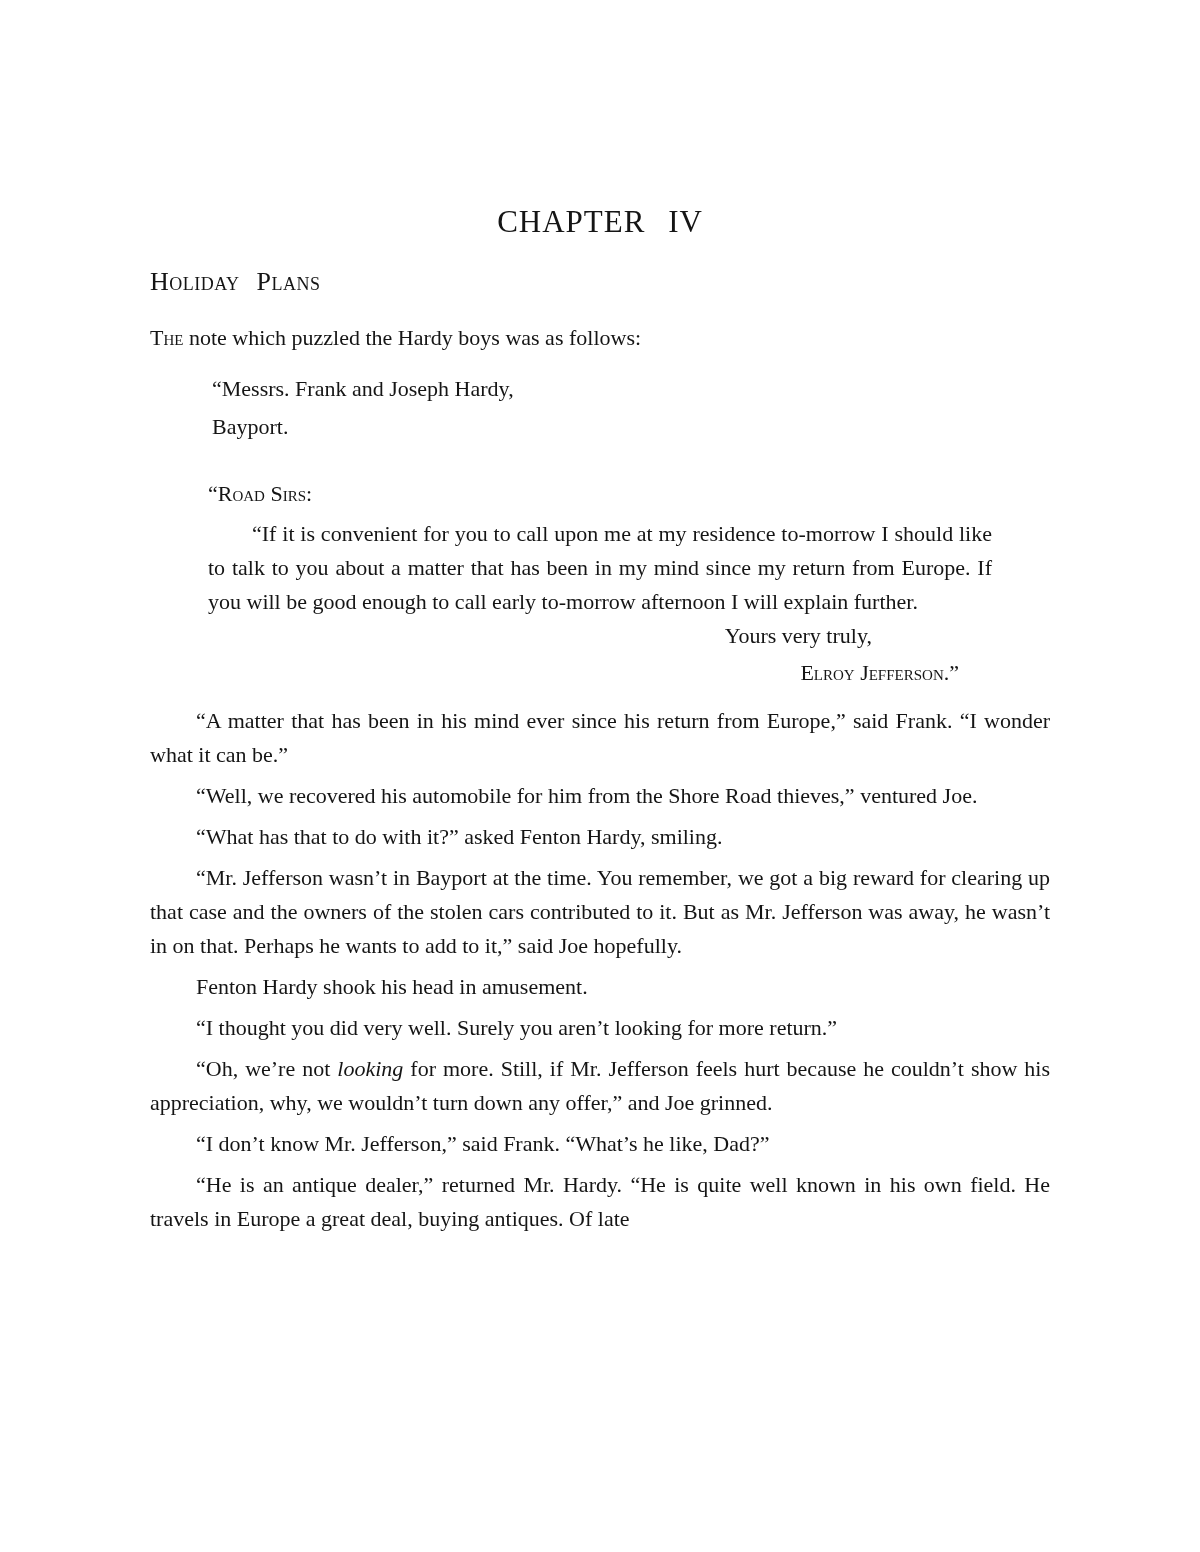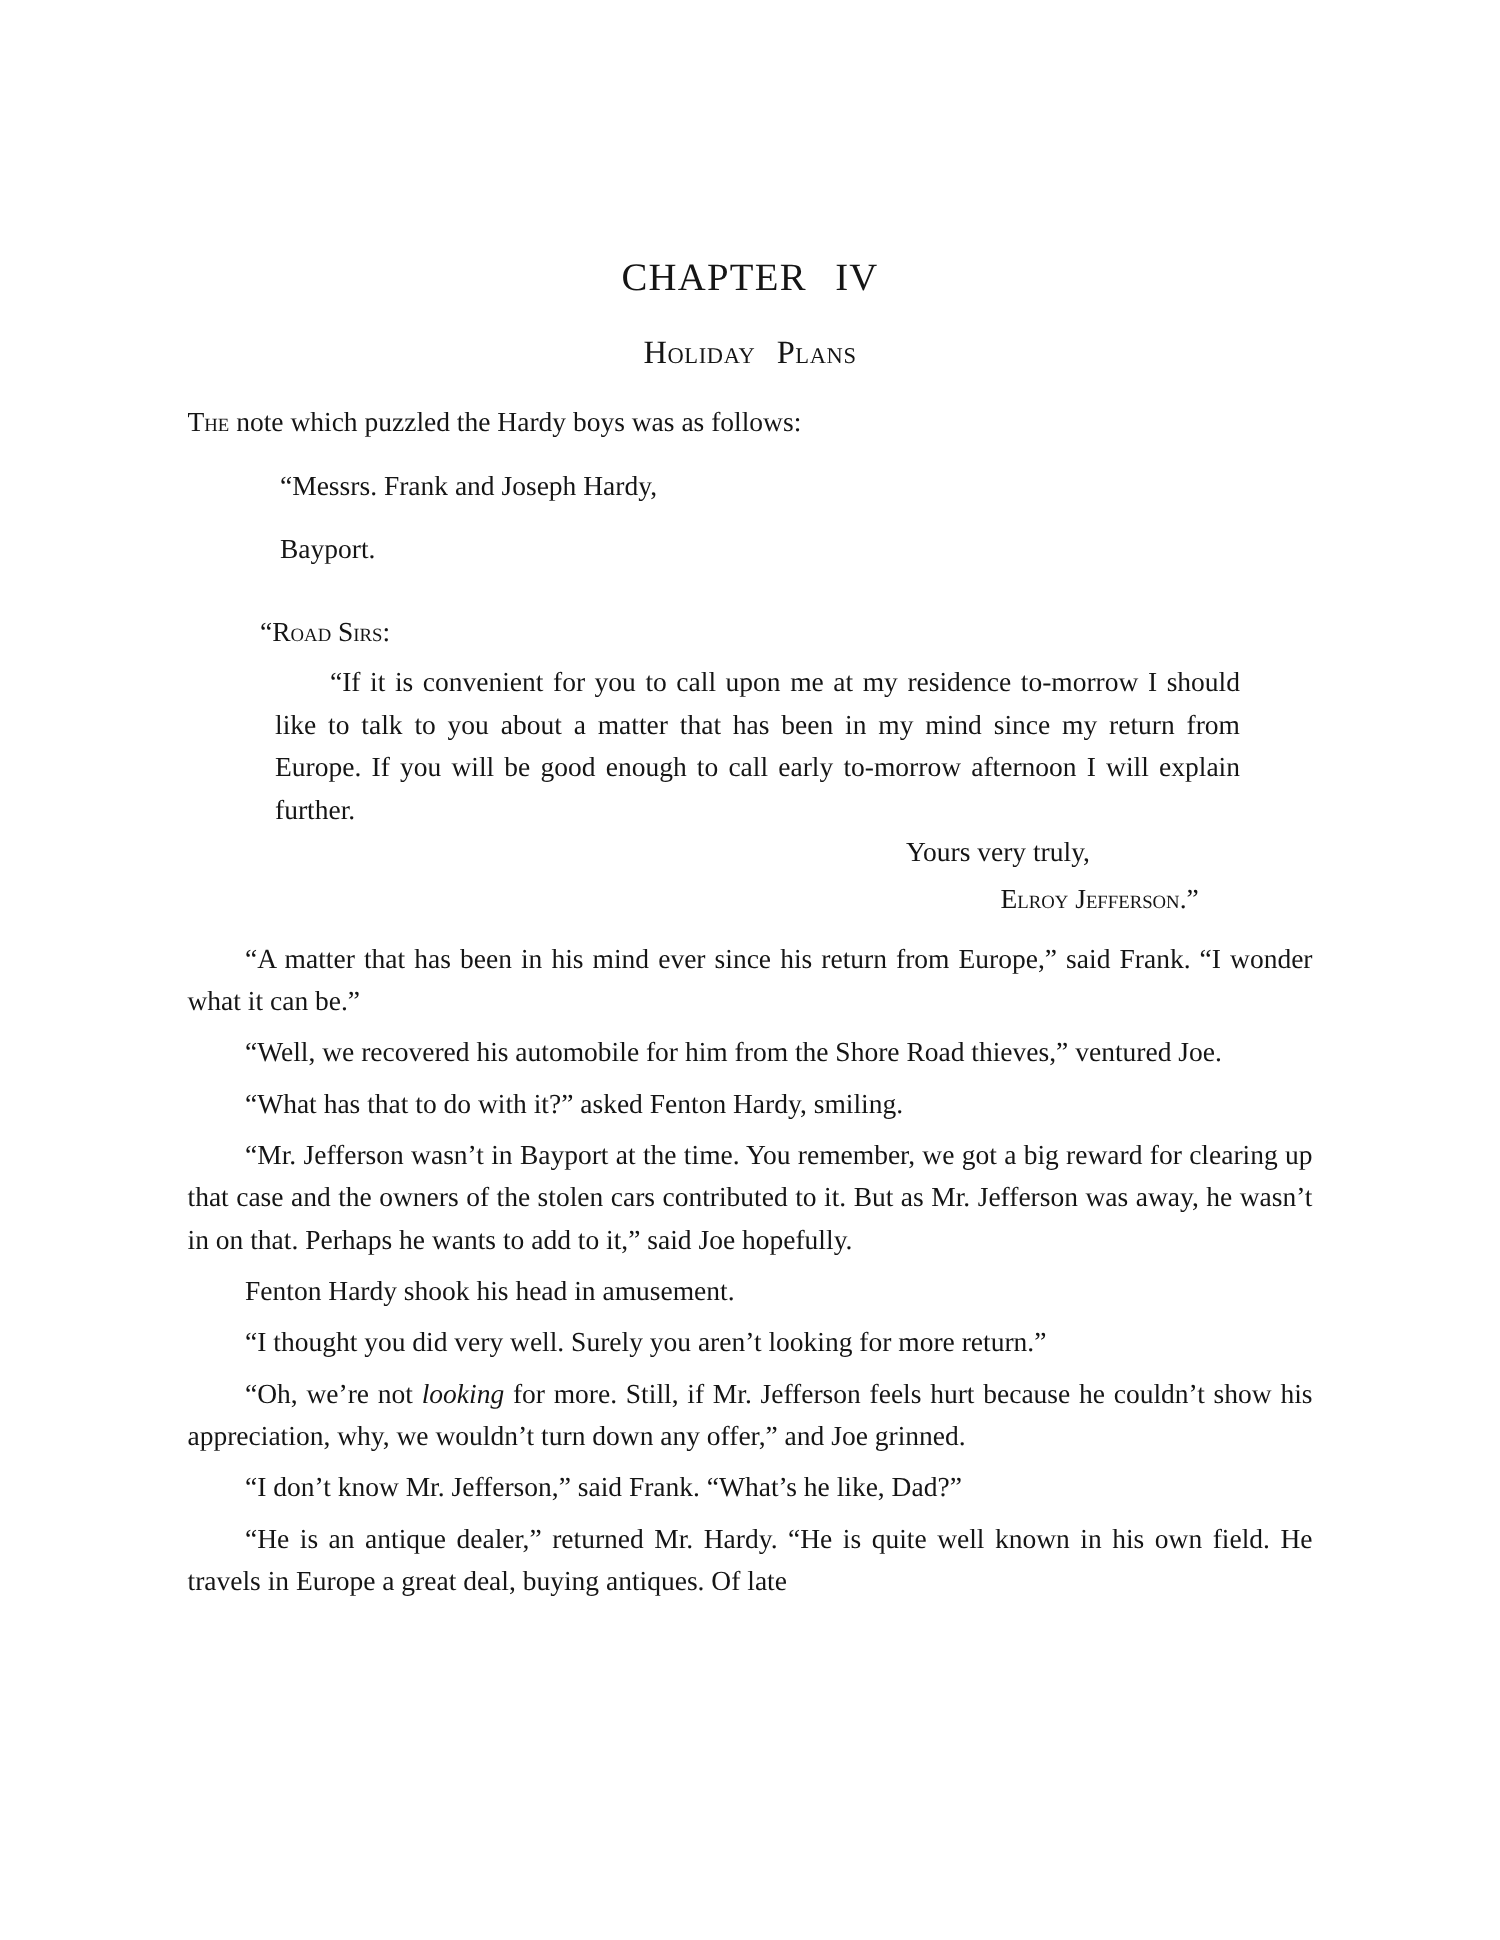--- a/index.html
+++ b/index.html
@@ -25,48 +25,48 @@
     margin: 0 0 25px 0;
     text-align: center;
     letter-spacing: 1px;
     word-spacing: 14px;
   }
   .chapter-title {
     font-size: 26px;
     font-weight: 400;
     line-height: 32px;
     margin: 0 0 23px 0;
-    text-align: center;
+    text-align: left;
     font-variant: small-caps;
     letter-spacing: 0.5px;
     word-spacing: 10px;
   }
   .bodytext {
     font-size: 22px;
     line-height: 34px;
   }
   .opening-para {
     margin: 0;
     text-align: justify;
   }
   .smallcaps {
     font-variant: small-caps;
   }
   .letter {
     margin: 17px 58px 14px 58px;
   }
   .letter-address {
-    margin: 16px;
+    margin: 4px;
   }
   .letter-salutation {
     margin: 33px 0 0 0;
     font-variant: small-caps;
   }
   .letter-body {
-    margin: 6px 0 0 12px;
+    margin: 6px 0 0 0;
     text-indent: 44px;
     text-align: justify;
   }
   .letter-closing {
     margin: 0;
     text-align: right;
     padding-right: 120px;
   }
   .letter-signature {
     margin: 3px;

